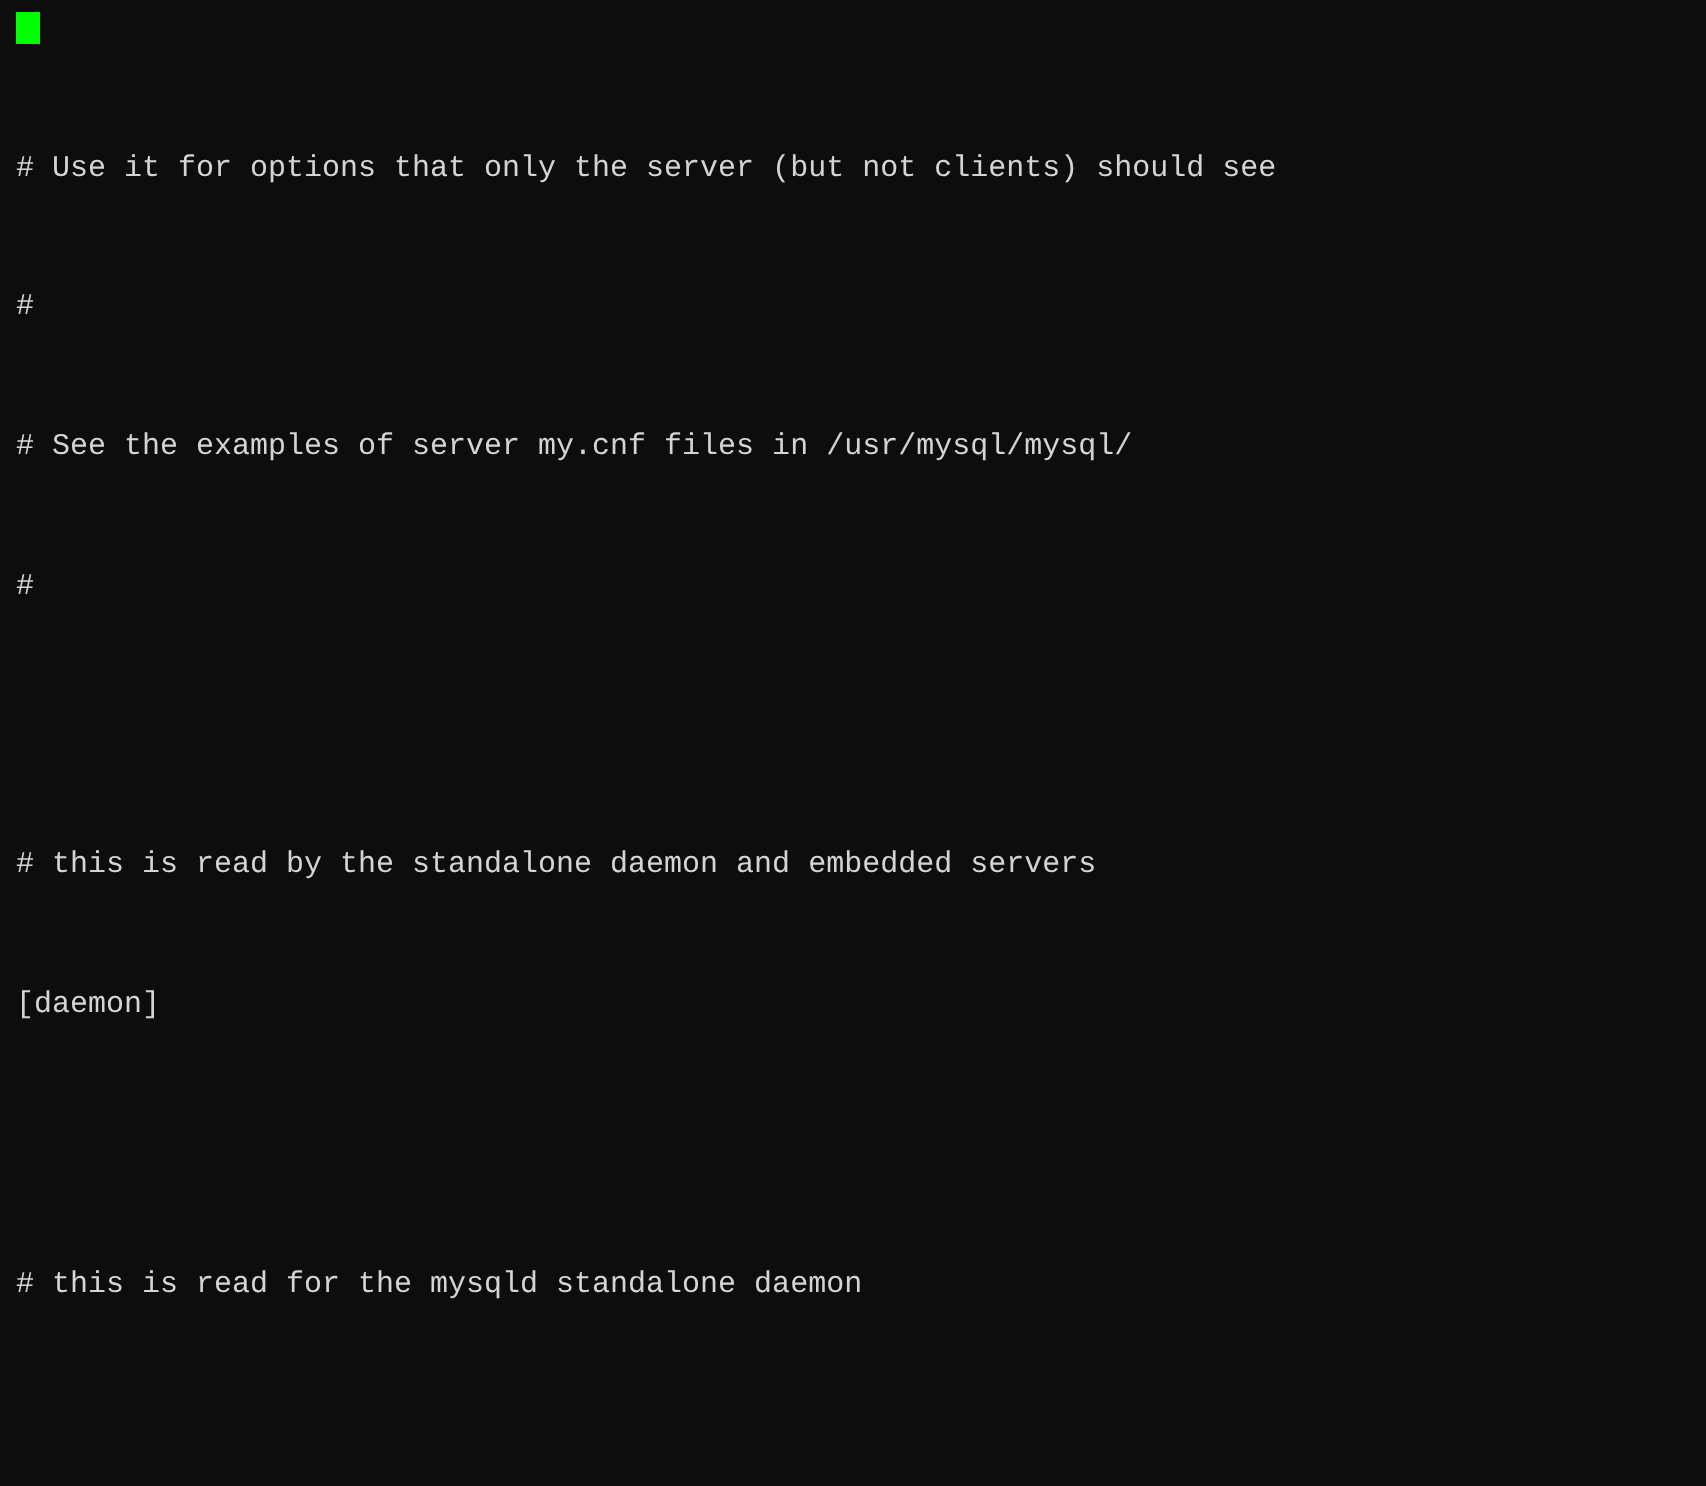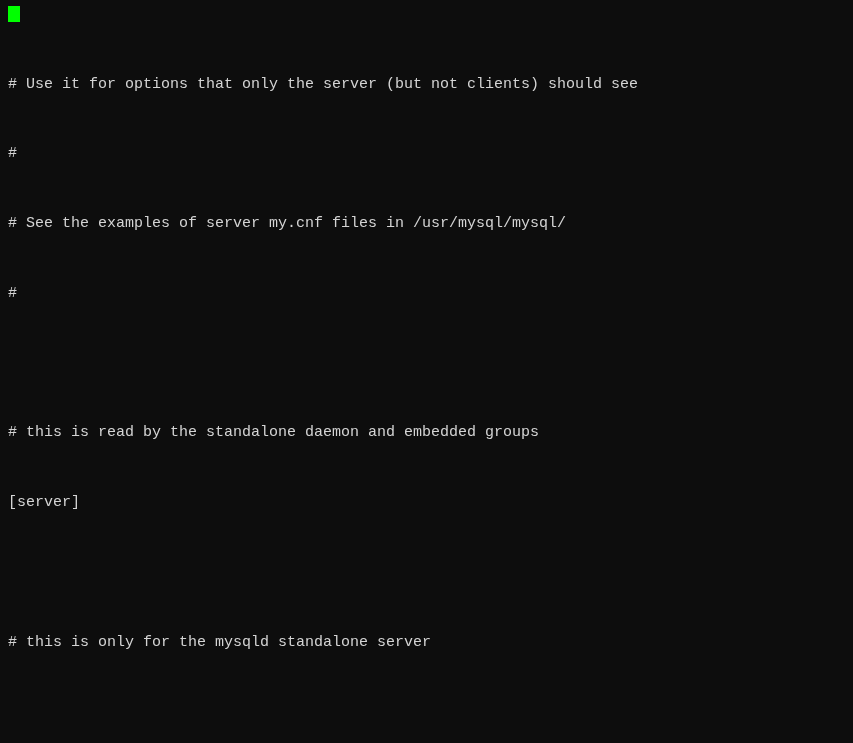--- a/index.html
+++ b/index.html
@@ -67,19 +67,19 @@
   <div class="top-indicator">
     <span class="cursor-block green"></span>
   </div>
 
   <div class="code-block">
     <span class="line comment"># Use it for options that only the server (but not clients) should see</span>
     <span class="line comment">#</span>
     <span class="line comment"># See the examples of server my.cnf files in /usr/mysql/mysql/</span>
     <span class="line comment">#</span>
     <span class="line">&nbsp;</span>
-    <span class="line comment"># this is read by the standalone daemon and embedded groups</span>
-    <span class="line">[server]</span>
+    <span class="line comment"># this is read by the standalone daemon and embedded servers</span>
+    <span class="line">[daemon]</span>
     <span class="line">&nbsp;</span>
-    <span class="line comment"># this is only for the mysqld standalone server</span>
+    <span class="line comment"># this is read for the mysqld standalone daemon</span>
   </div>
 
 </div>
 
 </body></html>

